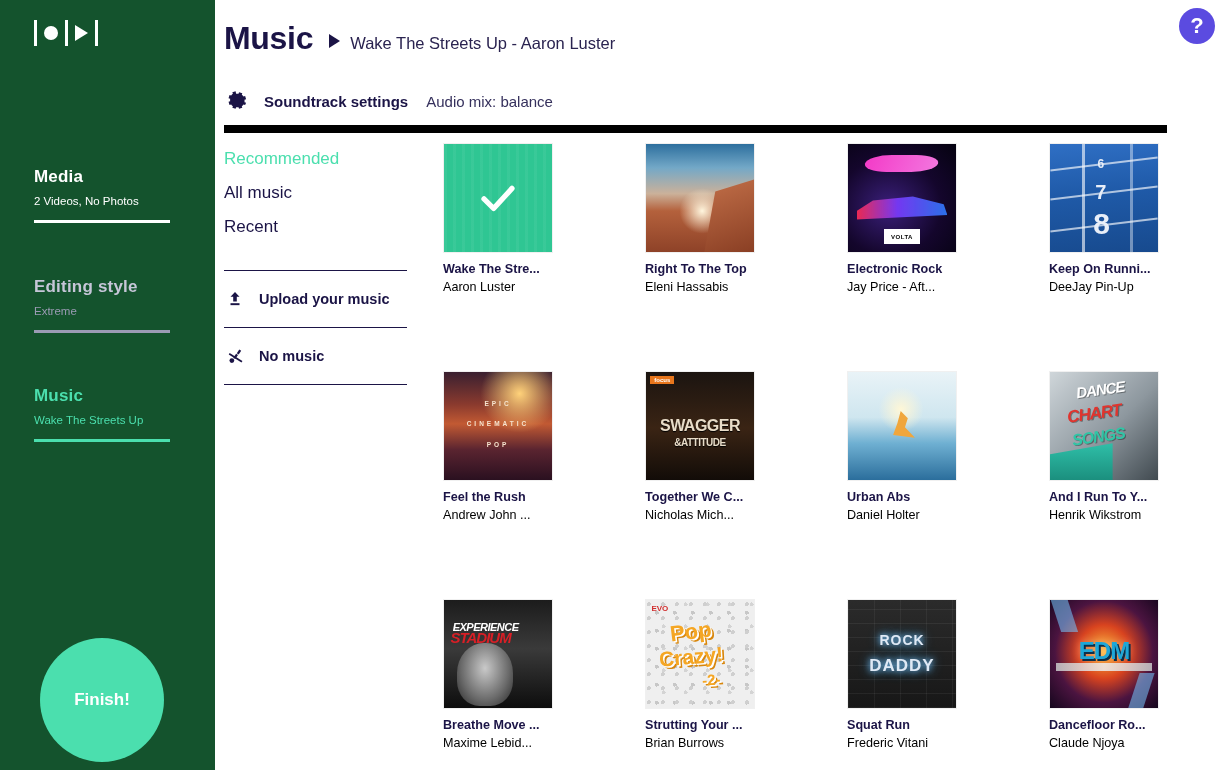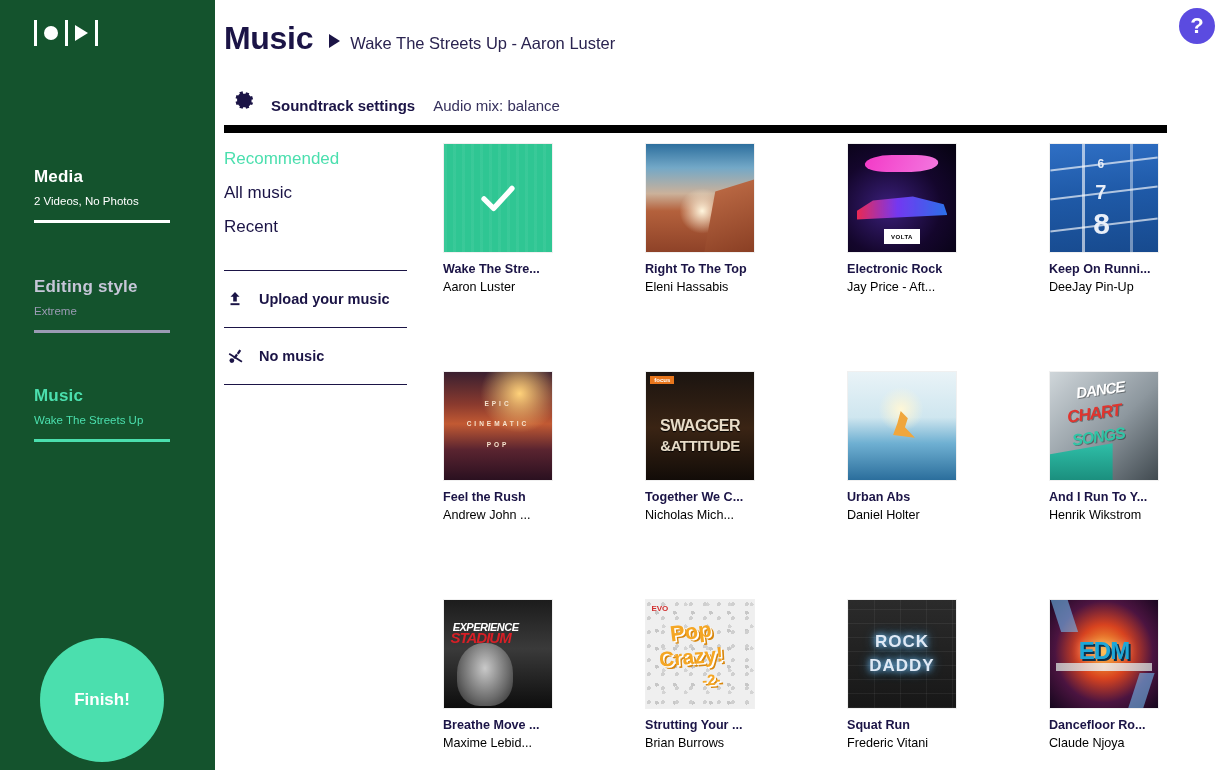--- a/index.html
+++ b/index.html
@@ -82,21 +82,21 @@
   .page-title { font-size: 32px; font-weight: bold; color: #1b1446; letter-spacing: -.3px; }
   .play-tri {
     width: 0; height: 0; margin: 0 10px 0 16px;
     border-left: 11px solid #1b1446;
     border-top: 7px solid transparent;
     border-bottom: 7px solid transparent;
     align-self: center; position: relative; top: 2px;
   }
   .track-caption { font-size: 16.5px; color: #2a2350; }
 
-  .settings-row { position: absolute; left: 16px; top: 88px; display: flex; align-items: flex-end; }
+  .settings-row { position: absolute; left: 9px; top: 88px; display: flex; align-items: center; }
   .gear { width: 26px; height: 26px; flex: 0 0 26px; }
   .settings-label { font-size: 15px; font-weight: bold; color: #1b1446; margin-left: 14px; }
   .audio-mix { font-size: 15px; color: #35305c; margin-left: 18px; }
 
   .black-bar {
     position: absolute; left: 9px; top: 125px;
     width: 943px; height: 8px; background: #000000;
   }
 
   
@@ -206,21 +206,21 @@
   .art-swag { background: linear-gradient(180deg,#1b1410 0%,#3a2414 52%,#120c08 100%); }
   .art-swag .focus {
     position:absolute; left:4%; top:4%; padding:1px 4px; background:#e8761c;
     color:#fff; font-size:6px; font-weight:bold;
   }
   .art-swag .w1, .art-swag .w2 {
     position:absolute; left:0; width:100%; text-align:center; font-weight:bold;
     color:#e8dcc8; text-shadow:0 1px 1px #000;
   }
   .art-swag .w1 { top:42%; font-size:16px; letter-spacing:-.5px; }
-  .art-swag .w2 { top:60%; font-size:15px; letter-spacing:-.5px; }
+  .art-swag .w2 { top:60%; font-size:10px; letter-spacing:-.5px; }
   .art-surf {
     background: linear-gradient(180deg,#e9f3f7 0%,#cfe6ef 42%,#6fb0d2 66%,#2b6e9c 100%);
   }
   .art-surf .sun {
     position:absolute; left:28%; top:14%; width:42%; height:42%;
     background: radial-gradient(circle,#fff7d6 0%,rgba(255,247,214,0) 70%);
   }
   .art-surf .surfer {
     position:absolute; left:40%; top:36%; width:22%; height:26%;
     background:#f0a63c; clip-path: polygon(40% 0,70% 26%,58% 58%,100% 96%,8% 86%,26% 44%);
@@ -276,21 +276,21 @@
     content:""; position:absolute; inset:0;
     background:
       repeating-linear-gradient(0deg, rgba(255,255,255,.06) 0 1px, transparent 1px 14px),
       repeating-linear-gradient(90deg, rgba(255,255,255,.05) 0 1px, transparent 1px 26px);
   }
   .art-rock .r1,.art-rock .r2 {
     position:absolute; left:0; width:100%; text-align:center;
     font-weight:bold; color:#dfe9f5; letter-spacing:1px;
     text-shadow: 0 0 6px #7fc8ff, 0 0 12px #3f9fe0;
   }
-  .art-rock .r1 { top:30%; font-size:17px; }
+  .art-rock .r1 { top:30%; font-size:14px; }
   .art-rock .r2 { top:52%; font-size:17px; }
   .art-edm {
     background: radial-gradient(ellipse at 50% 48%, #ffb83a 0%, #d8431f 34%, #4b1440 64%, #14061c 100%);
   }
   .art-edm .e1 {
     position:absolute; left:0; top:34%; width:100%; text-align:center;
     font-size:24px; font-weight:bold; color:#1ea7d8;
     text-shadow: 2px 2px 0 #0b2f4a, 0 0 8px rgba(255,255,255,.4);
     letter-spacing:-1px;
   }

